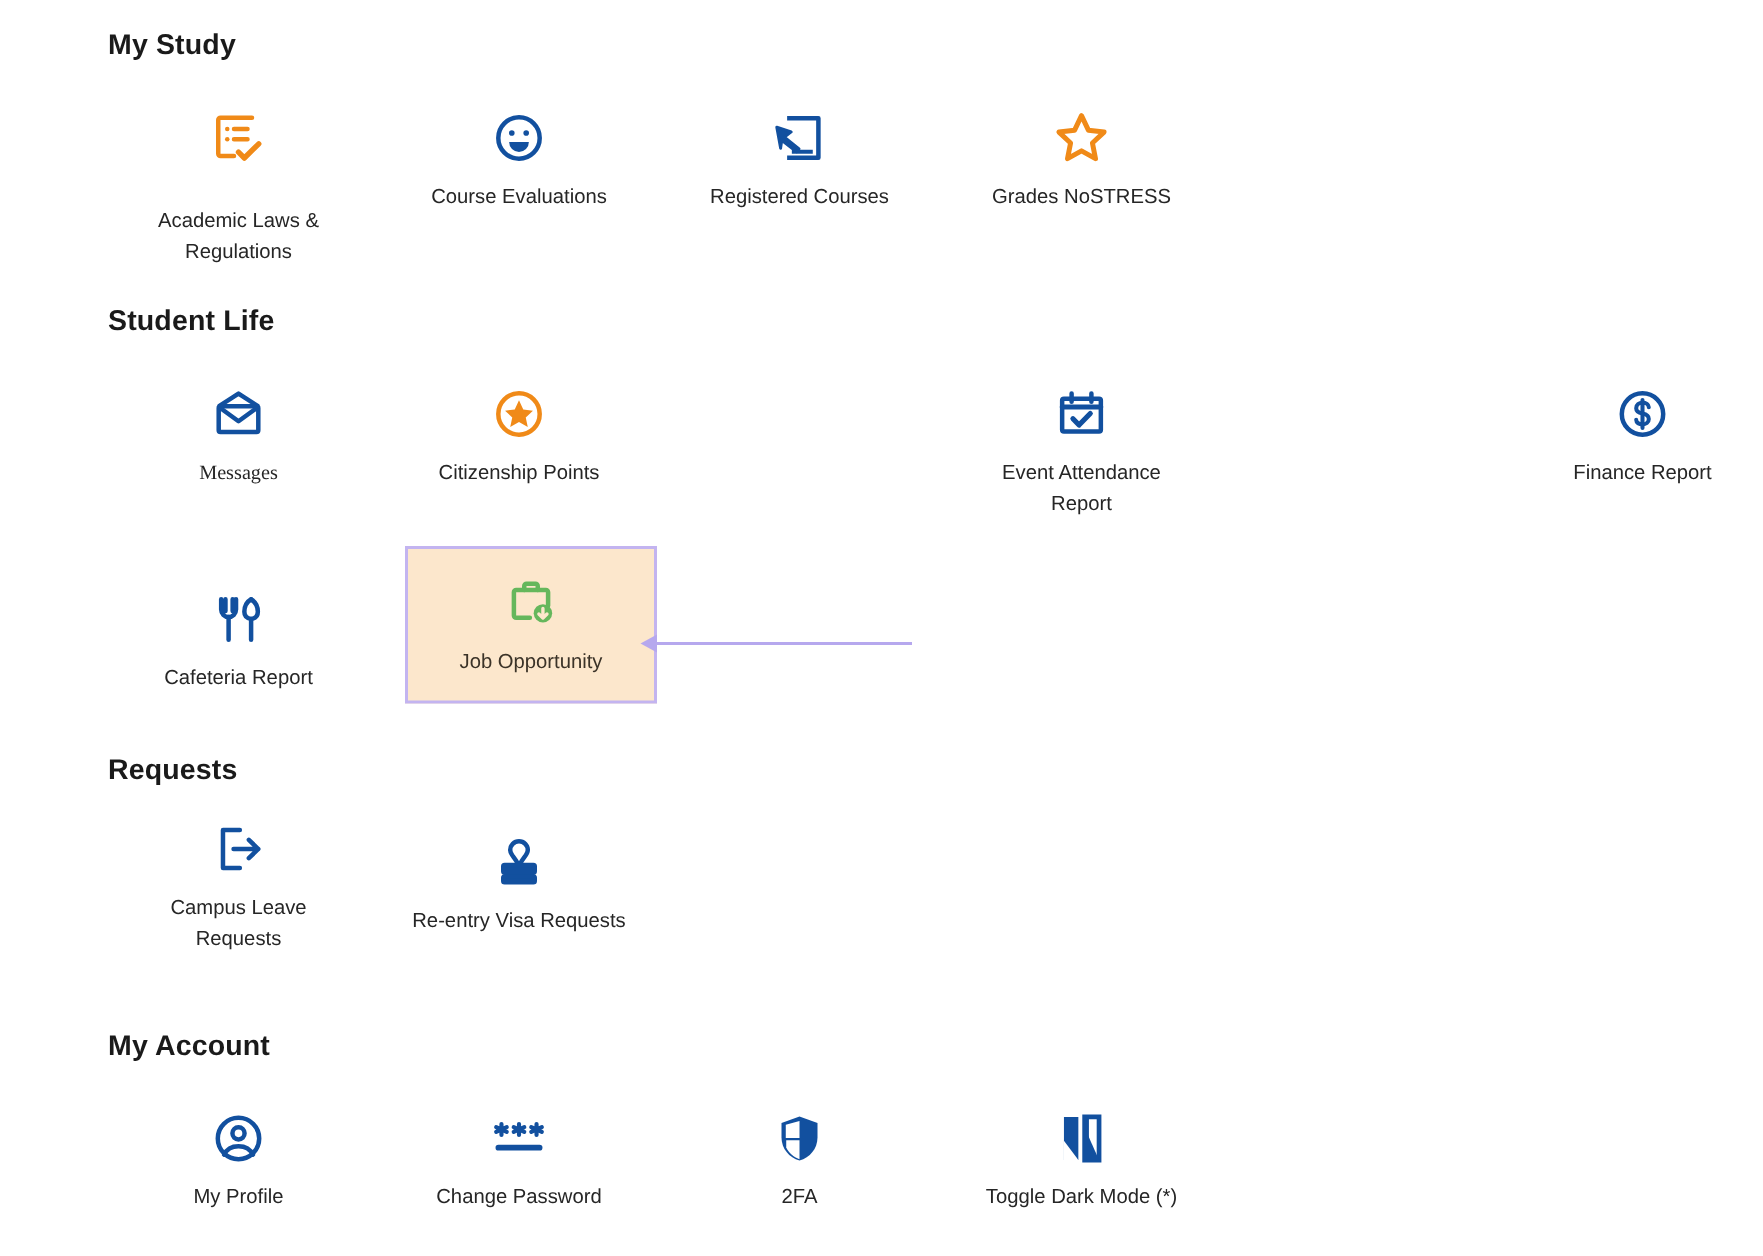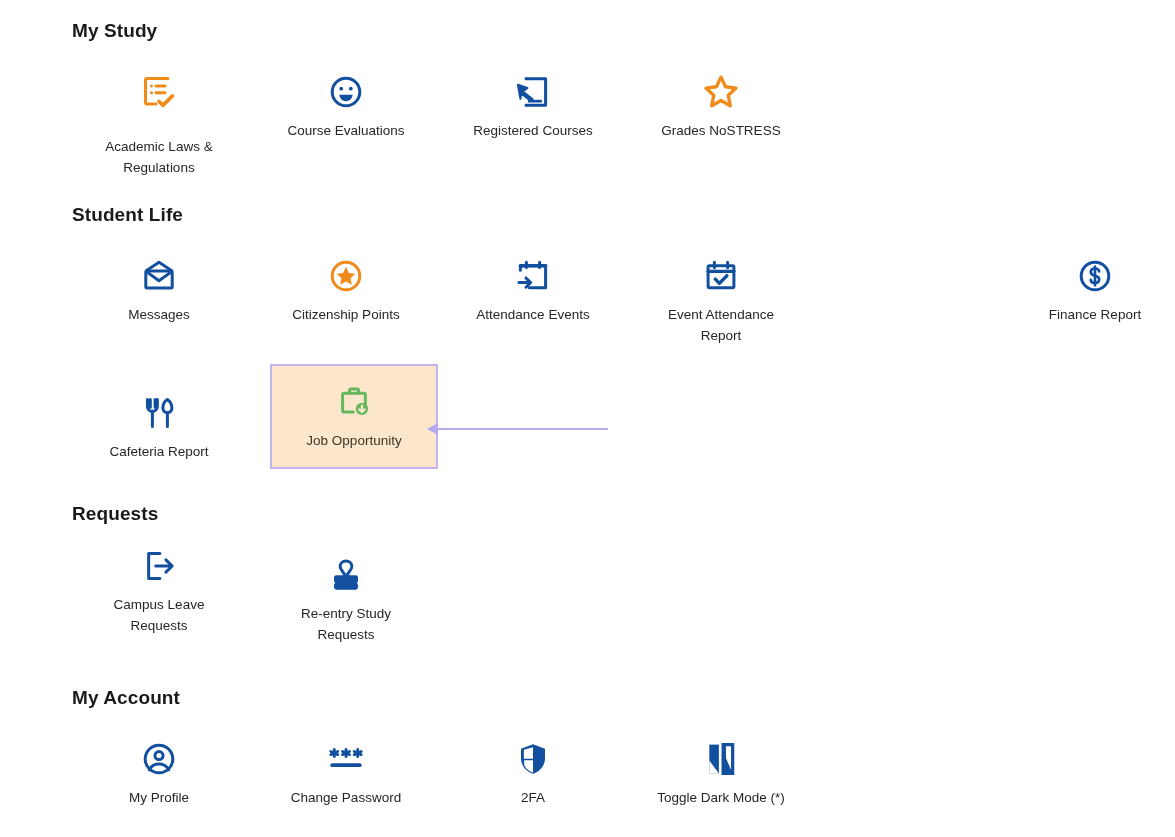--- a/index.html
+++ b/index.html
@@ -118,53 +118,41 @@
     <span class="ico">
       <svg width="38" height="38" viewBox="0 0 24 24" fill="none" stroke="#F08A18" stroke-width="2.1" stroke-linejoin="round">
         <path d="M12 2.6l2.9 6.1 6.6.8-4.9 4.6 1.3 6.6L12 17.4 6.1 20.7l1.3-6.6L2.5 9.5l6.6-.8z"></path>
       </svg>
     </span>
     <span class="lbl">Grades NoSTRESS</span>
   </div>
 
   <div class="section-title" style="top:204px;">Student Life</div>
 
-  <div class="tile" style="left:84px;top:250px;">
+  <div class="tile" style="left:84px;top:250px;font-family:Liberation Serif, serif;">
     <span class="ico">
       <svg width="36" height="36" viewBox="0 0 24 24" fill="none" stroke="#12509F" stroke-width="2" stroke-linejoin="round">
         <path d="M3.2 8.6L12 2.9l8.8 5.7"></path>
         <rect x="3.2" y="8.6" width="17.6" height="11.4" rx="0.8"></rect>
         <path d="M3.6 9.1l8.4 6.1 8.4-6.1"></path>
       </svg>
     </span>
     <span class="lbl">Messages</span>
   </div>
 
   <div class="tile" style="left:271px;top:250px;">
     <span class="ico">
       <svg width="36" height="36" viewBox="0 0 24 24" fill="none" stroke="#F08A18" stroke-width="2">
         <circle cx="12" cy="12" r="9.2"></circle>
         <path d="M12 5.9l1.9 4.1 4.3.5-3.2 3 .9 4.3L12 15.6 8.1 17.8l.9-4.3-3.2-3 4.3-.5z" fill="#F08A18" stroke="none"></path>
       </svg>
     </span>
     <span class="lbl">Citizenship Points</span>
   </div>
 
-  <div class="tile" style="left:458px;top:250px;">
-    <span class="ico">
-      <svg width="36" height="36" viewBox="0 0 24 24" fill="none" stroke="#12509F" stroke-width="2" stroke-linecap="round" stroke-linejoin="round">
-        <path d="M20.4 12.6V5.2H3.6v3"></path>
-        <path d="M20.4 12.6v7.2H9.6"></path>
-        <path d="M3.6 5.2h16.8" stroke-width="2.4"></path>
-        <path d="M7.6 2.9v3.4M16.4 2.9v3.4"></path>
-        <path d="M2.6 16.4h7.6M7.3 13.3l3.1 3.1-3.1 3.1"></path>
-      </svg>
-    </span>
-    <span class="lbl">Attendance Events</span>
-  </div>
 
   <div class="tile" style="left:646px;top:250px;">
     <span class="ico">
       <svg width="36" height="36" viewBox="0 0 24 24" fill="none" stroke="#12509F" stroke-width="2" stroke-linecap="round" stroke-linejoin="round">
         <rect x="3.4" y="5.2" width="17.2" height="14.6" rx="0.8"></rect>
         <path d="M3.4 8.9h17.2" stroke-width="2.2"></path>
         <path d="M7.6 2.9v3.6M16.4 2.9v3.6"></path>
         <path d="M8.2 14.1l2.7 2.8 5-5.1" stroke-width="2.3"></path>
       </svg>
     </span>
@@ -223,21 +211,21 @@
   </div>
 
   <div class="tile" style="left:271px;top:549px;">
     <span class="ico">
       <svg width="36" height="36" viewBox="0 0 24 24" fill="none" stroke="#12509F" stroke-width="2" stroke-linejoin="round">
         <path d="M12 2.6c-2.2 0-3.9 1.7-3.9 3.8 0 2.3 2.5 3.6 3.4 6.3h1c.9-2.7 3.4-4 3.4-6.3 0-2.1-1.7-3.8-3.9-3.8z"></path>
         <rect x="5" y="13.1" width="14" height="3.4" rx="0.6" fill="#12509F" stroke="#12509F"></rect>
         <rect x="5" y="18.2" width="14" height="2.6" rx="0.6" fill="#12509F" stroke="#12509F"></rect>
       </svg>
     </span>
-    <span class="lbl">Re-entry Study Requests</span>
+    <span class="lbl">Re-entry Visa Requests</span>
   </div>
 
   <div class="section-title" style="top:687px;">My Account</div>
 
   <div class="tile" style="left:84px;top:733px;">
     <span class="ico">
       <svg width="36" height="36" viewBox="0 0 24 24" fill="none" stroke="#12509F" stroke-width="2">
         <circle cx="12" cy="12" r="9.2"></circle>
         <circle cx="12" cy="9.7" r="2.7"></circle>
         <path d="M5.6 19.2c1.1-2.4 3.5-3.8 6.4-3.8s5.3 1.4 6.4 3.8" stroke-linecap="round"></path>

